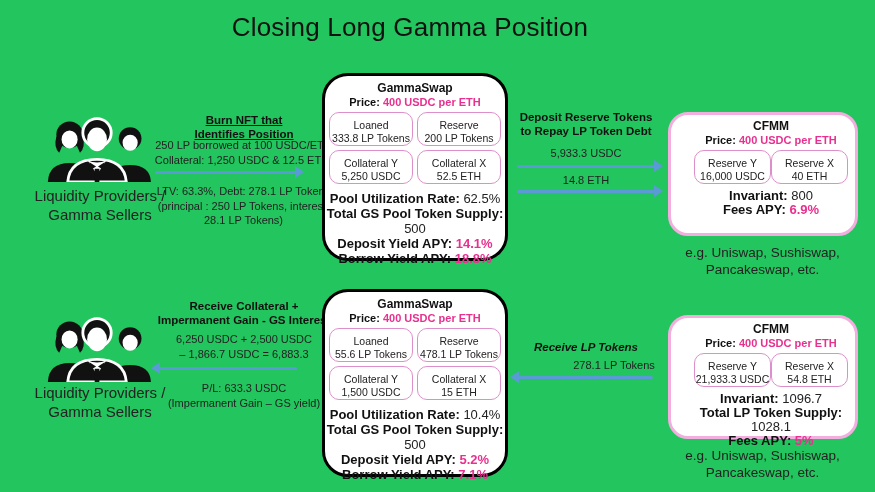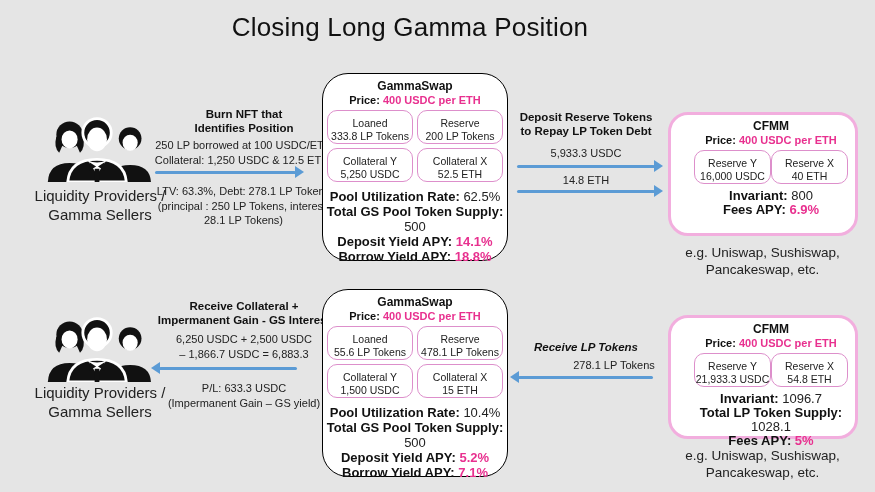--- a/index.html
+++ b/index.html
@@ -1,39 +1,39 @@
 <!DOCTYPE html>
 <html><head>
 <meta charset="utf-8">
 <style>
   * { margin:0; padding:0; box-sizing:border-box; }
   html,body { background:#fff; }
   body { font-family:"Liberation Sans", sans-serif; color:#1a1a1a; }
-  #canvas { position:relative; width:875px; height:492px; background:#e5e5e5; overflow:hidden; }
+  #canvas { position:relative; width:875px; height:492px; background:#22c55e; overflow:hidden; }
 
   .abs { position:absolute; }
 
   .main-title { left:0; top:12px; width:820px; text-align:center; font-size:26px; font-weight:400; color:#111; letter-spacing:.2px; }
 
   
   .actor-label { width:190px; text-align:center; font-size:15px; line-height:19px; color:#222; }
 
   
   .flow-title { font-weight:700; font-size:11.5px; line-height:14px; text-align:center; color:#111; }
   .flow-text  { font-size:11px; line-height:14.5px; text-align:center; color:#222; }
 
   
   .arrow { position:absolute; height:3px; background:#5b9bd5; border-radius:2px; }
   .arrow.right::after { content:''; position:absolute; right:-8px; top:-5px; width:0; height:0;
     border-left:9px solid #5b9bd5; border-top:6.5px solid transparent; border-bottom:6.5px solid transparent; }
   .arrow.left::before { content:''; position:absolute; left:-8px; top:-5px; width:0; height:0;
     border-right:9px solid #5b9bd5; border-top:6.5px solid transparent; border-bottom:6.5px solid transparent; }
 
   
-  .gs-box { width:186px; height:188px; border:1px solid #000000; border-radius:26px; background:#fff; }
+  .gs-box { width:186px; height:188px; border:3px solid #000000; border-radius:26px; background:#fff; }
   .gs-title { margin-top:5px; text-align:center; font-weight:700; font-size:12px; color:#111; }
   .price-line { margin-top:1px; text-align:center; font-size:11px; font-weight:700; color:#111; }
   .pinkv { color:#e8308f; font-weight:700; }
   .gs-grid { display:grid; grid-template-columns:1fr 1fr; gap:4px; margin:4px 4px 0 4px; }
   .cell { height:34px; border:1.5px solid #dd8fcb; border-radius:10px; background:#fff;
           display:flex; flex-direction:column; align-items:center; justify-content:flex-end;
           font-size:10.5px; line-height:13px; color:#222; text-align:center; }
   .gs-stats { margin-top:7px; }
   .stat { text-align:center; font-size:13px; line-height:15px; color:#222; }
   .stat b { color:#111; }
@@ -73,21 +73,21 @@
         <path d="M75 53 l-7 4.5 l7 4.5 z" fill="#111"></path>
         <rect x="64.5" y="60" width="5" height="14" fill="#111"></rect>
       </g>
     </svg>
   </div>
   <div class="abs actor-label" style="left:5px; top:186px;">
     <div>Liquidity Providers /</div>
     <div>Gamma Sellers</div>
   </div>
 
-  <div class="abs flow-title" style="left:148px; top:107px; width:192px;">
+  <div class="abs flow-title" style="left:148px; top:113px; width:192px;text-decoration:underline;">
     <div>Burn NFT that</div>
     <div>Identifies Position</div>
   </div>
   <div class="abs flow-text" style="left:136px; top:138px; width:215px;">
     <div>250 LP borrowed at 100 USDC/ETH</div>
     <div>Collateral: 1,250 USDC &amp; 12.5 ETH,</div>
   </div>
   <div class="arrow right" style="left:155px; top:171px; width:141px;"></div>
   <div class="abs flow-text" style="left:136px; top:184px; width:215px;">
     <div>LTV: 63.3%, Debt: 278.1 LP Tokens</div>

